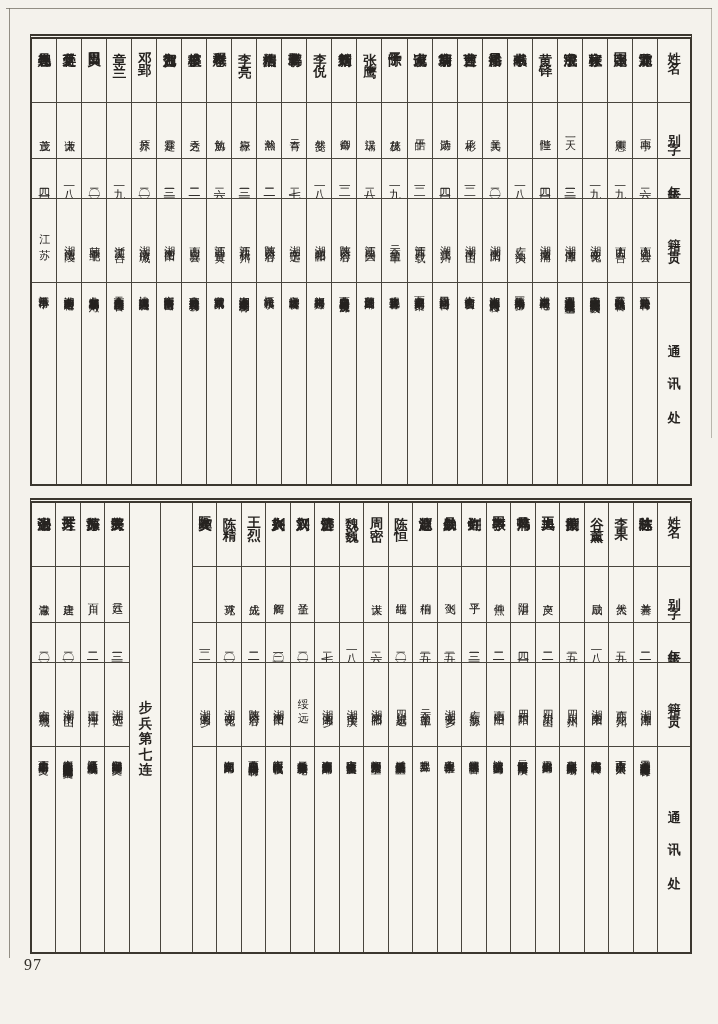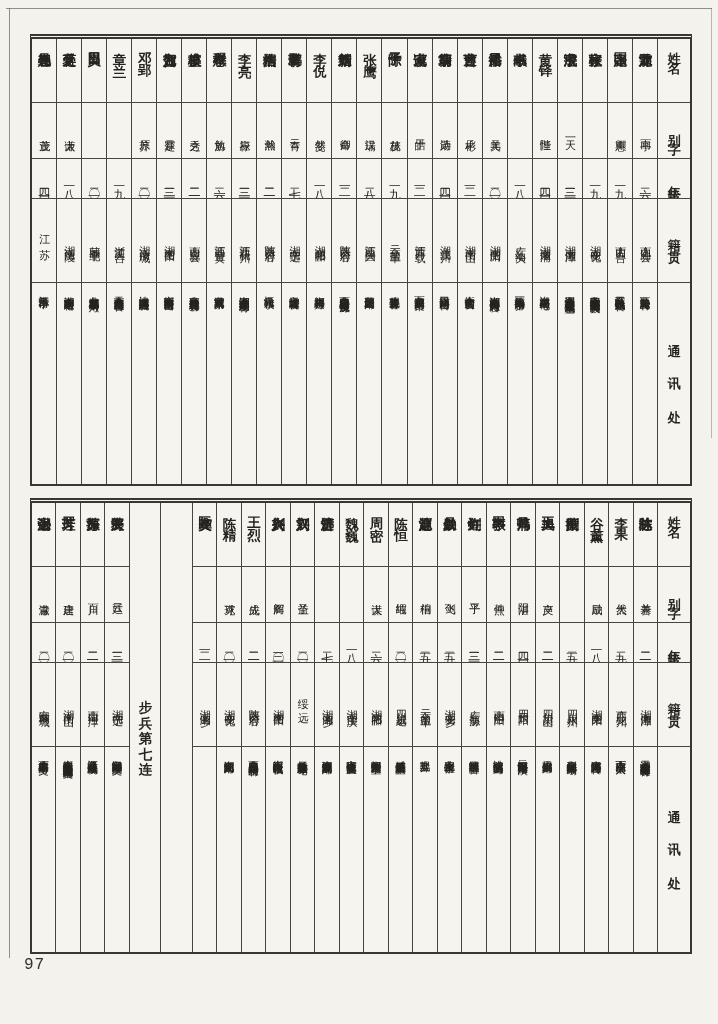--- a/index.html
+++ b/index.html
@@ -56,21 +56,21 @@
   .hdr.h-age{letter-spacing:.2em;}
   .hdr.h-origin{letter-spacing:.9em;}
   .hdr.h-addr{letter-spacing:2.6em;justify-content:center;padding-top:0;font-size:13px;font-weight:bold;}
 
   .full-cell{height:100%;}
   .unit-cell{font-size:13.5px;font-weight:bold;letter-spacing:1.15em;justify-content:center;}
 
   #page-number{
     position:absolute;left:24px;top:956px;
     font-size:16px;color:#33302a;letter-spacing:1px;
-    font-family:Liberation Mono, monospace;
+    font-family:Liberation Serif, serif;
     text-align:right;
   }
 </style>
 </head>
 <body>
 
 <div class="frame-line" id="frame-top"></div>
 <div class="frame-line" id="frame-left"></div>
 <div class="frame-line" id="frame-right"></div>
 

